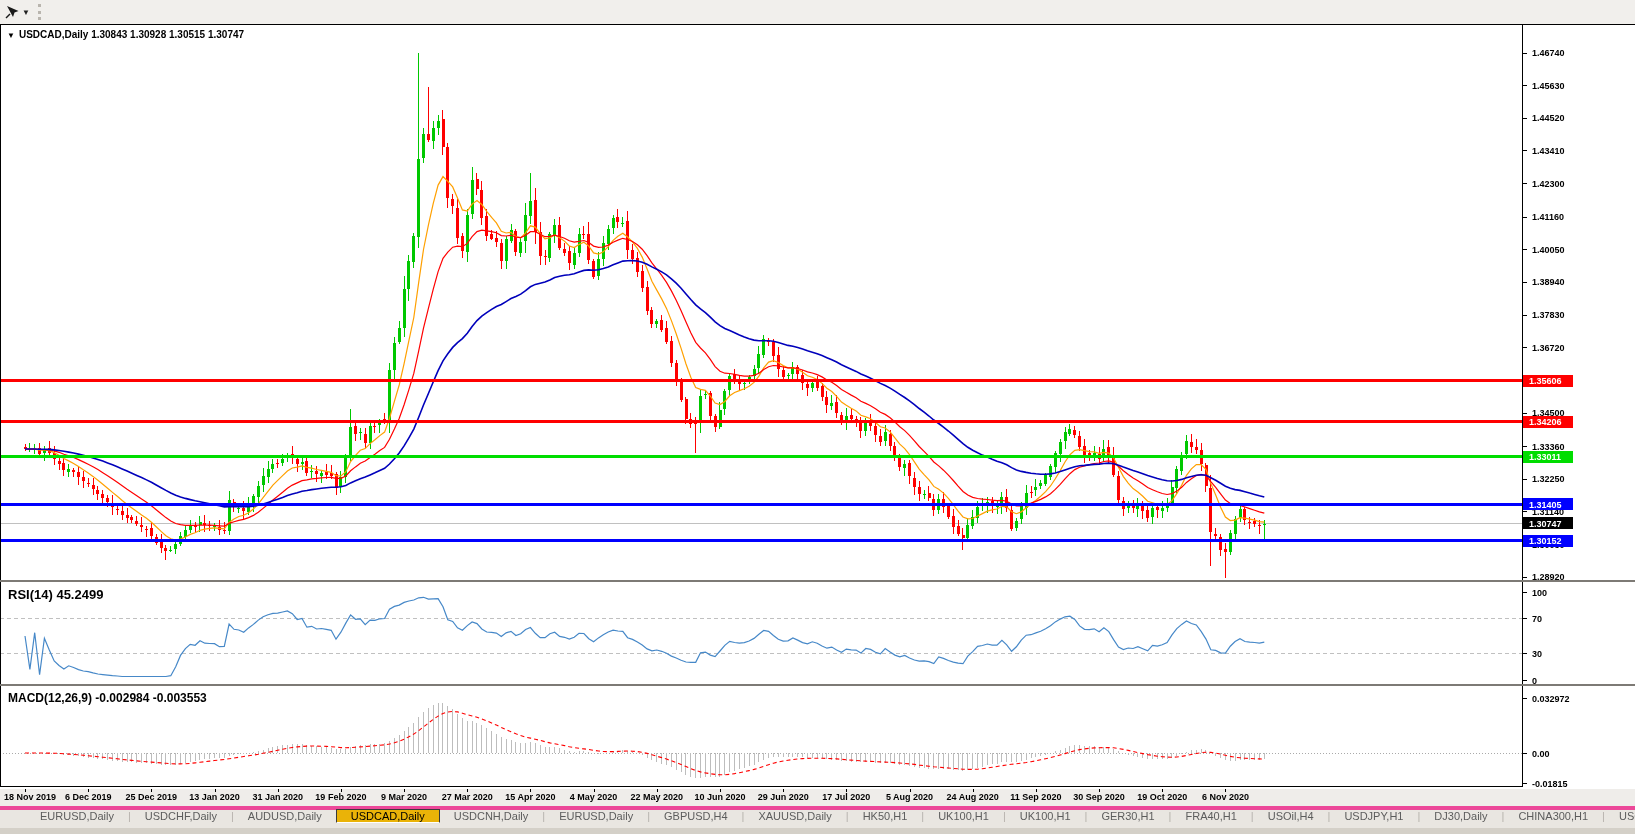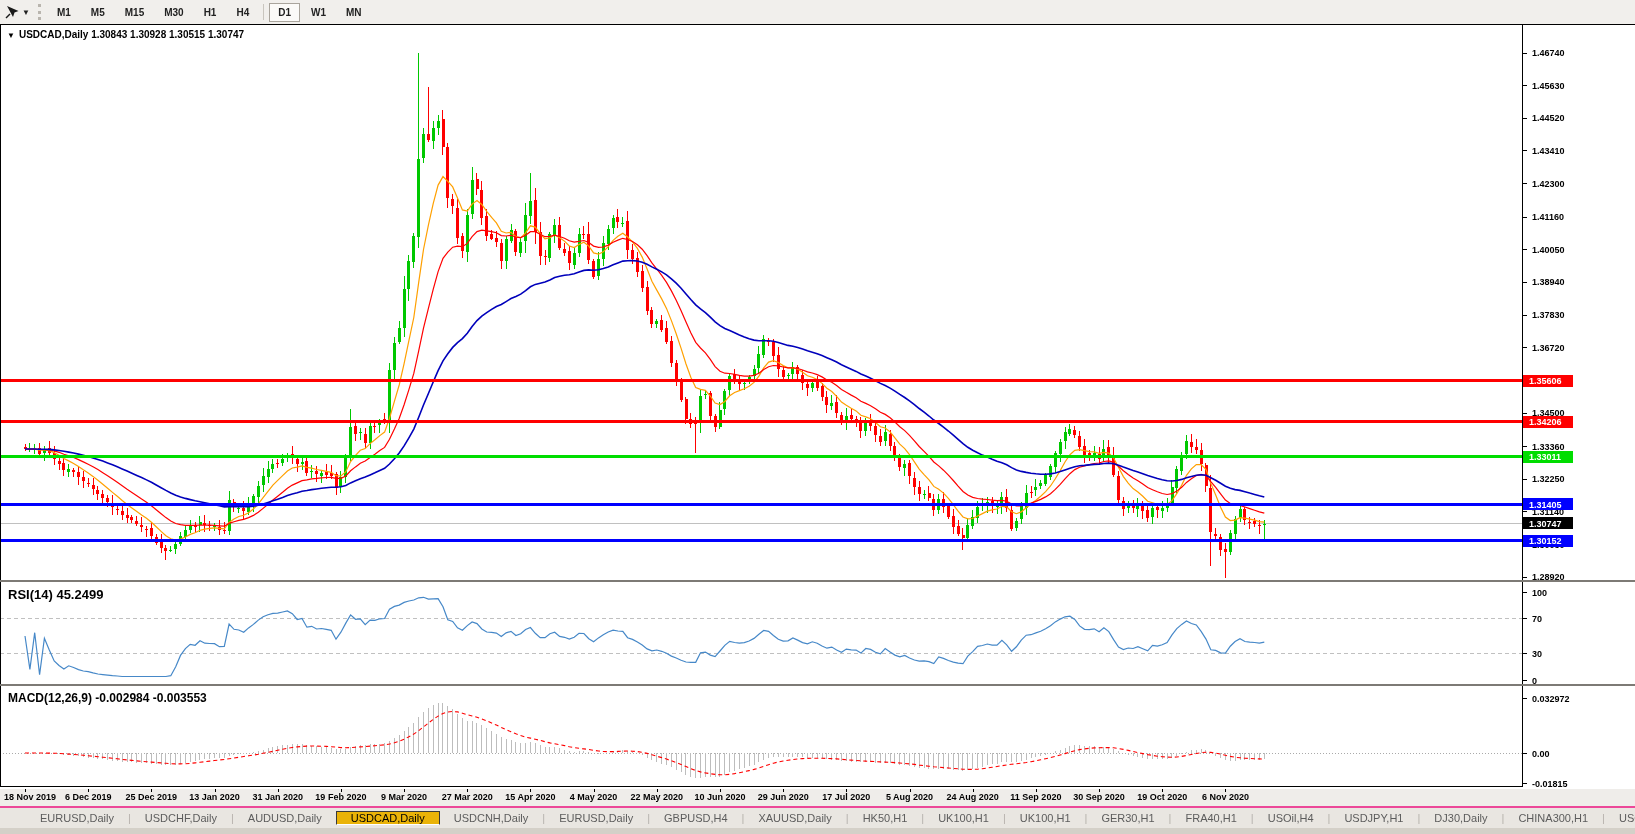--- a/index.html
+++ b/index.html
@@ -19,52 +19,40 @@
   #chart-title{position:absolute;left:7px;top:29px;font-size:10px;font-weight:bold;color:#000;}
   #chart-title .caret{font-size:8px;margin-right:4px;}
   #rsi-label{position:absolute;left:8px;top:587px;font-size:13px;font-weight:bold;color:#000;}
   #macd-label{position:absolute;left:8px;top:691px;font-size:12px;font-weight:bold;color:#000;}
   
   #date-axis{position:absolute;left:0;top:789px;width:1635px;height:17px;background:#EFEDEA;}
   .date-label{position:absolute;top:3px;transform:translateX(-50%);font-size:9px;font-weight:bold;color:#000;white-space:nowrap;}
   .date-tick{position:absolute;top:0;width:1px;height:3px;background:#000;}
   
   #tab-bar{position:absolute;left:0;top:806px;width:1635px;height:22px;background:#E9E6E1;
-           border-top:2px solid #ec4899;display:flex;align-items:center;padding-left:26px;box-sizing:border-box;}
+           border-top:4px solid #ec4899;display:flex;align-items:flex-start;padding-left:26px;box-sizing:border-box;}
   .tab{font-size:11px;color:#5c5c5c;display:flex;align-items:center;padding:0 14px;cursor:default;white-space:nowrap;}
   .tab.active{background:#eab308;color:#000;border:1px solid #3a3a3a;border-bottom:1px solid #fff;margin-top:-1px;}
   .tabsep{color:#b6b2ac;display:flex;align-items:center;font-size:11px;}
   #bottom-strip{position:absolute;left:0;top:828px;width:1635px;height:6px;background:#D4D0C8;}
 </style>
 </head>
 <body>
 
 <div id="app">
 
   <div id="toolbar">
     <span class="tool-icon">
       <svg width="14" height="14" viewBox="0 0 14 14">
           <path d="M2 1 L8 12 L9.5 7.5 L13.5 6 Z" fill="#1a1a1a"></path>
           <path d="M1 13 L5 9" stroke="#1a1a1a" stroke-width="1.4"></path>
         </svg>
     </span>
     <span class="tool-caret">▼</span>
     <span class="grip"></span>
-    <span id="tf-buttons" style="display:flex;align-items:center;">
-        <span class="tfbtn">M1</span>
-        <span class="tfbtn">M5</span>
-        <span class="tfbtn">M15</span>
-        <span class="tfbtn">M30</span>
-        <span class="tfbtn">H1</span>
-        <span class="tfbtn">H4</span>
-        <span class="tfsep"></span>
-        <span class="tfbtn active">D1</span>
-        <span class="tfbtn">W1</span>
-        <span class="tfbtn">MN</span>
-      </span>
   </div>
 
   <svg id="svg-main" class="panelsvg" style="top:24px" width="1635" height="558" shape-rendering="crispEdges">
       <rect x="0" y="0" width="1635" height="558" fill="#FFFFFF"></rect>
       <line x1="0" y1="499.3823529411768" x2="1522" y2="499.3823529411768" stroke="#C0C0C0" stroke-width="1"></line>
       <g>
         <line x1="25" y1="419.7" x2="25" y2="427.0" stroke="#FF0000" stroke-width="1"></line>
         <line x1="29.86" y1="418.8" x2="29.86" y2="427.6" stroke="#00C800" stroke-width="1"></line>
         <line x1="34.72" y1="419.6" x2="34.72" y2="430.1" stroke="#00C800" stroke-width="1"></line>
         <line x1="39.58" y1="418.9" x2="39.58" y2="433.7" stroke="#FF0000" stroke-width="1"></line>

